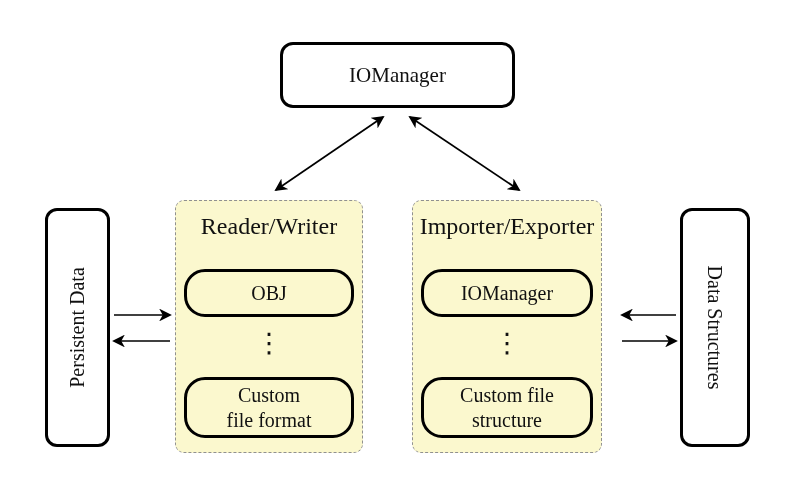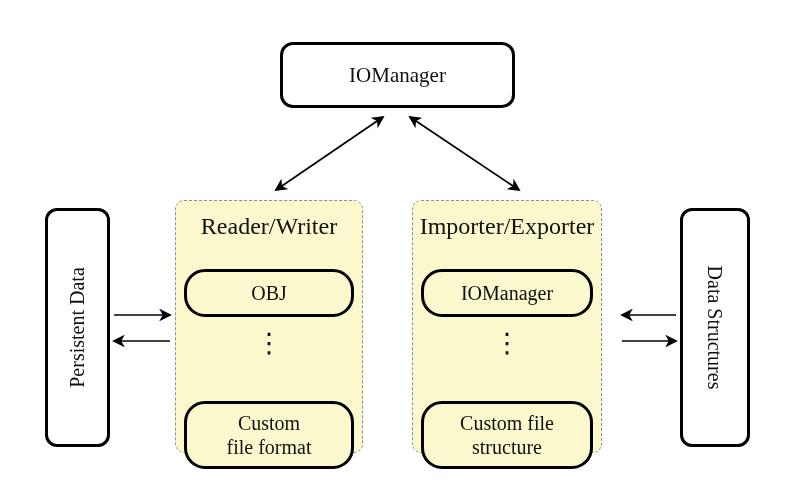--- a/index.html
+++ b/index.html
@@ -48,21 +48,21 @@
     position:absolute;top:12px;left:0;right:0;text-align:center;font-size:24px;
   }
   .inner-node{
     position:absolute;left:8px;right:8px;box-sizing:border-box;
     background:var(--group-fill);border:3px solid var(--node-border);border-radius:21px;
     display:flex;align-items:center;justify-content:center;
     text-align:center;font-size:20px;line-height:1.22;
   }
   .inner-node span{white-space:pre-line;}
   .inner-top{top:68px;height:48px;}
-  .inner-bottom{top:176px;height:68px;margin-top:24px;}
+  .inner-bottom{top:176px;height:61px;}
   .vdots{
     position:absolute;top:128px;left:0;right:0;text-align:center;
     font-size:27px;line-height:1;font-family:"DejaVu Serif","Liberation Serif",serif;
   }
   
   #arrows{position:absolute;left:0;top:0;pointer-events:none;}
   #arrows line{stroke:var(--arrow);stroke-width:1.7;}
   #arrows marker path{fill:var(--arrow);stroke:none;}
 </style>
 </head>

